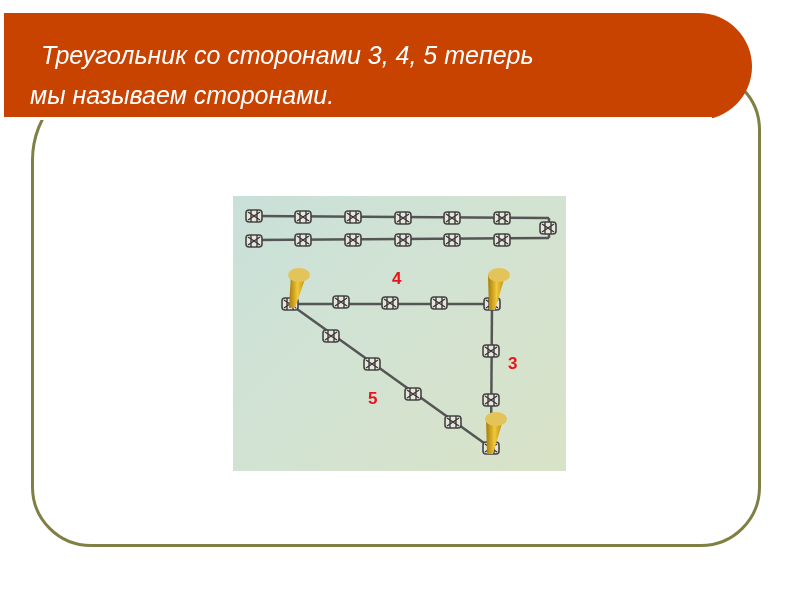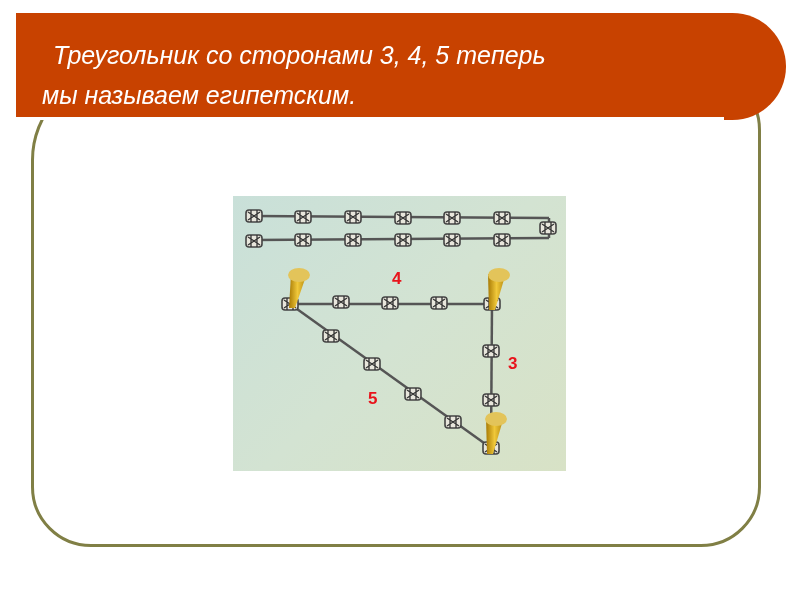--- a/index.html
+++ b/index.html
@@ -1,35 +1,35 @@
 <!DOCTYPE html>
 <html><head>
 <meta charset="utf-8">
 <style>
   html, body { margin:0; padding:0; }
   body { width:800px; height:600px; background:#ffffff; position:relative; overflow:hidden; font-family:"Liberation Sans", sans-serif; }
   .frame { position:absolute; left:31px; top:70px; width:730px; height:477px; border:3px solid #807f45; border-radius:90px 60px 60px 60px; box-sizing:border-box; }
-  .banner { position:absolute; left:16px; top:13px; width:748px; height:107px; background:#c84200; border-radius:0 54px 54px 0;padding-left:22px; }
+  .banner { position:absolute; left:4px; top:13px; width:748px; height:107px; background:#c84200; border-radius:0 54px 54px 0; }
   .title { position:absolute; left:0; top:0; width:748px; height:107px; color:#ffffff; font-style:italic; font-size:25px; }
   .title .l1 { position:absolute; left:37px; top:28px; white-space:nowrap; }
   .title .l2 { position:absolute; left:26px; top:68px; white-space:nowrap; }
   .underline { position:absolute; left:0; top:104px; width:708px; height:3px; background:#ffffff; }
   .figure { position:absolute; left:233px; top:196px; width:333px; height:275px; background:linear-gradient(135deg,#c9e0d9 0%,#d3e3d2 50%,#d8e2c6 100%); }
   .figure svg { position:absolute; left:0; top:0; }
   .lbl { position:absolute; color:#e8141c; font-weight:bold; font-size:17px; }
 </style>
 </head>
 <body>
 
 <div class="frame"></div>
 
 <div class="banner">
   <div class="title">
     <span class="l1">Треугольник со сторонами 3, 4, 5 теперь</span>
-    <span class="l2">мы называем египетским.</span>
+    <span class="l2">мы называем сторонами.</span>
   </div>
   <div class="underline"></div>
 </div>
 
 <div class="figure">
   <svg width="333" height="275" viewBox="0 0 333 275">
     <defs>
       <g id="knot">
         <rect x="-8" y="-6" width="16" height="12" rx="3" fill="#e8e6dc" stroke="#444" stroke-width="1.6"></rect>
         <path d="M-6,-4 L6,4 M-6,4 L6,-4 M-3,-6 L-3,6 M3,-6 L3,6" stroke="#333" stroke-width="1.3"></path>

